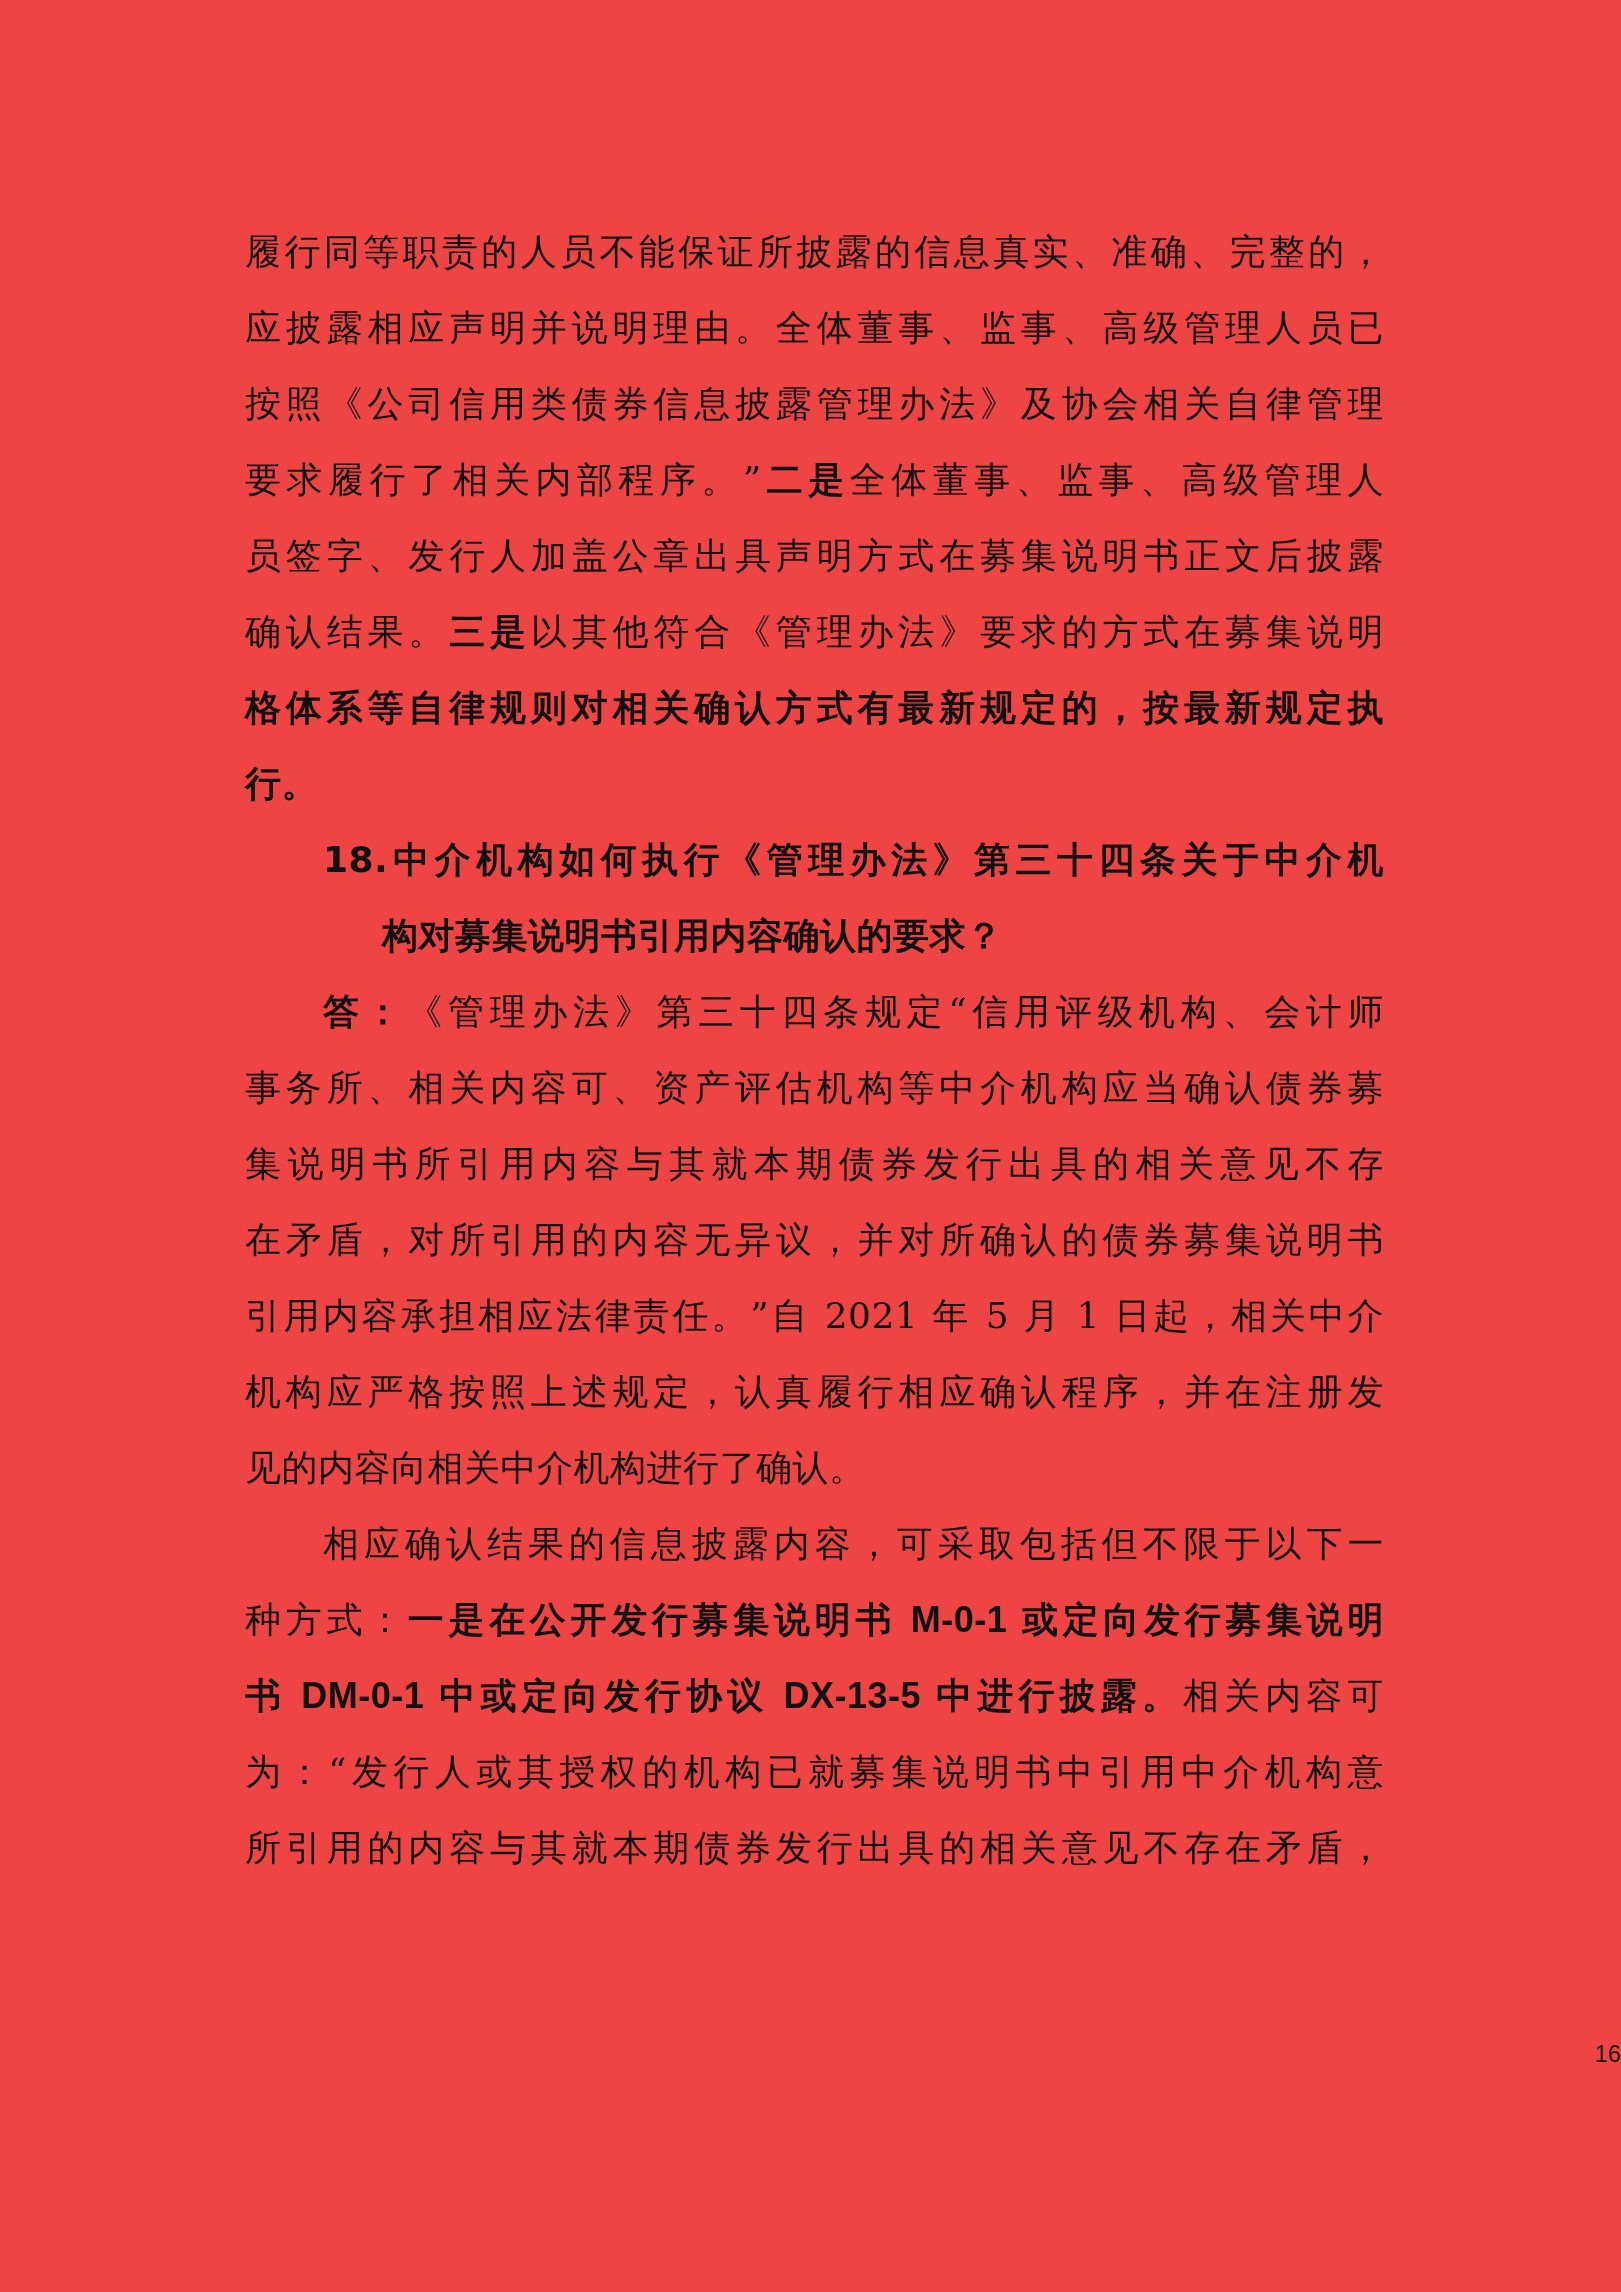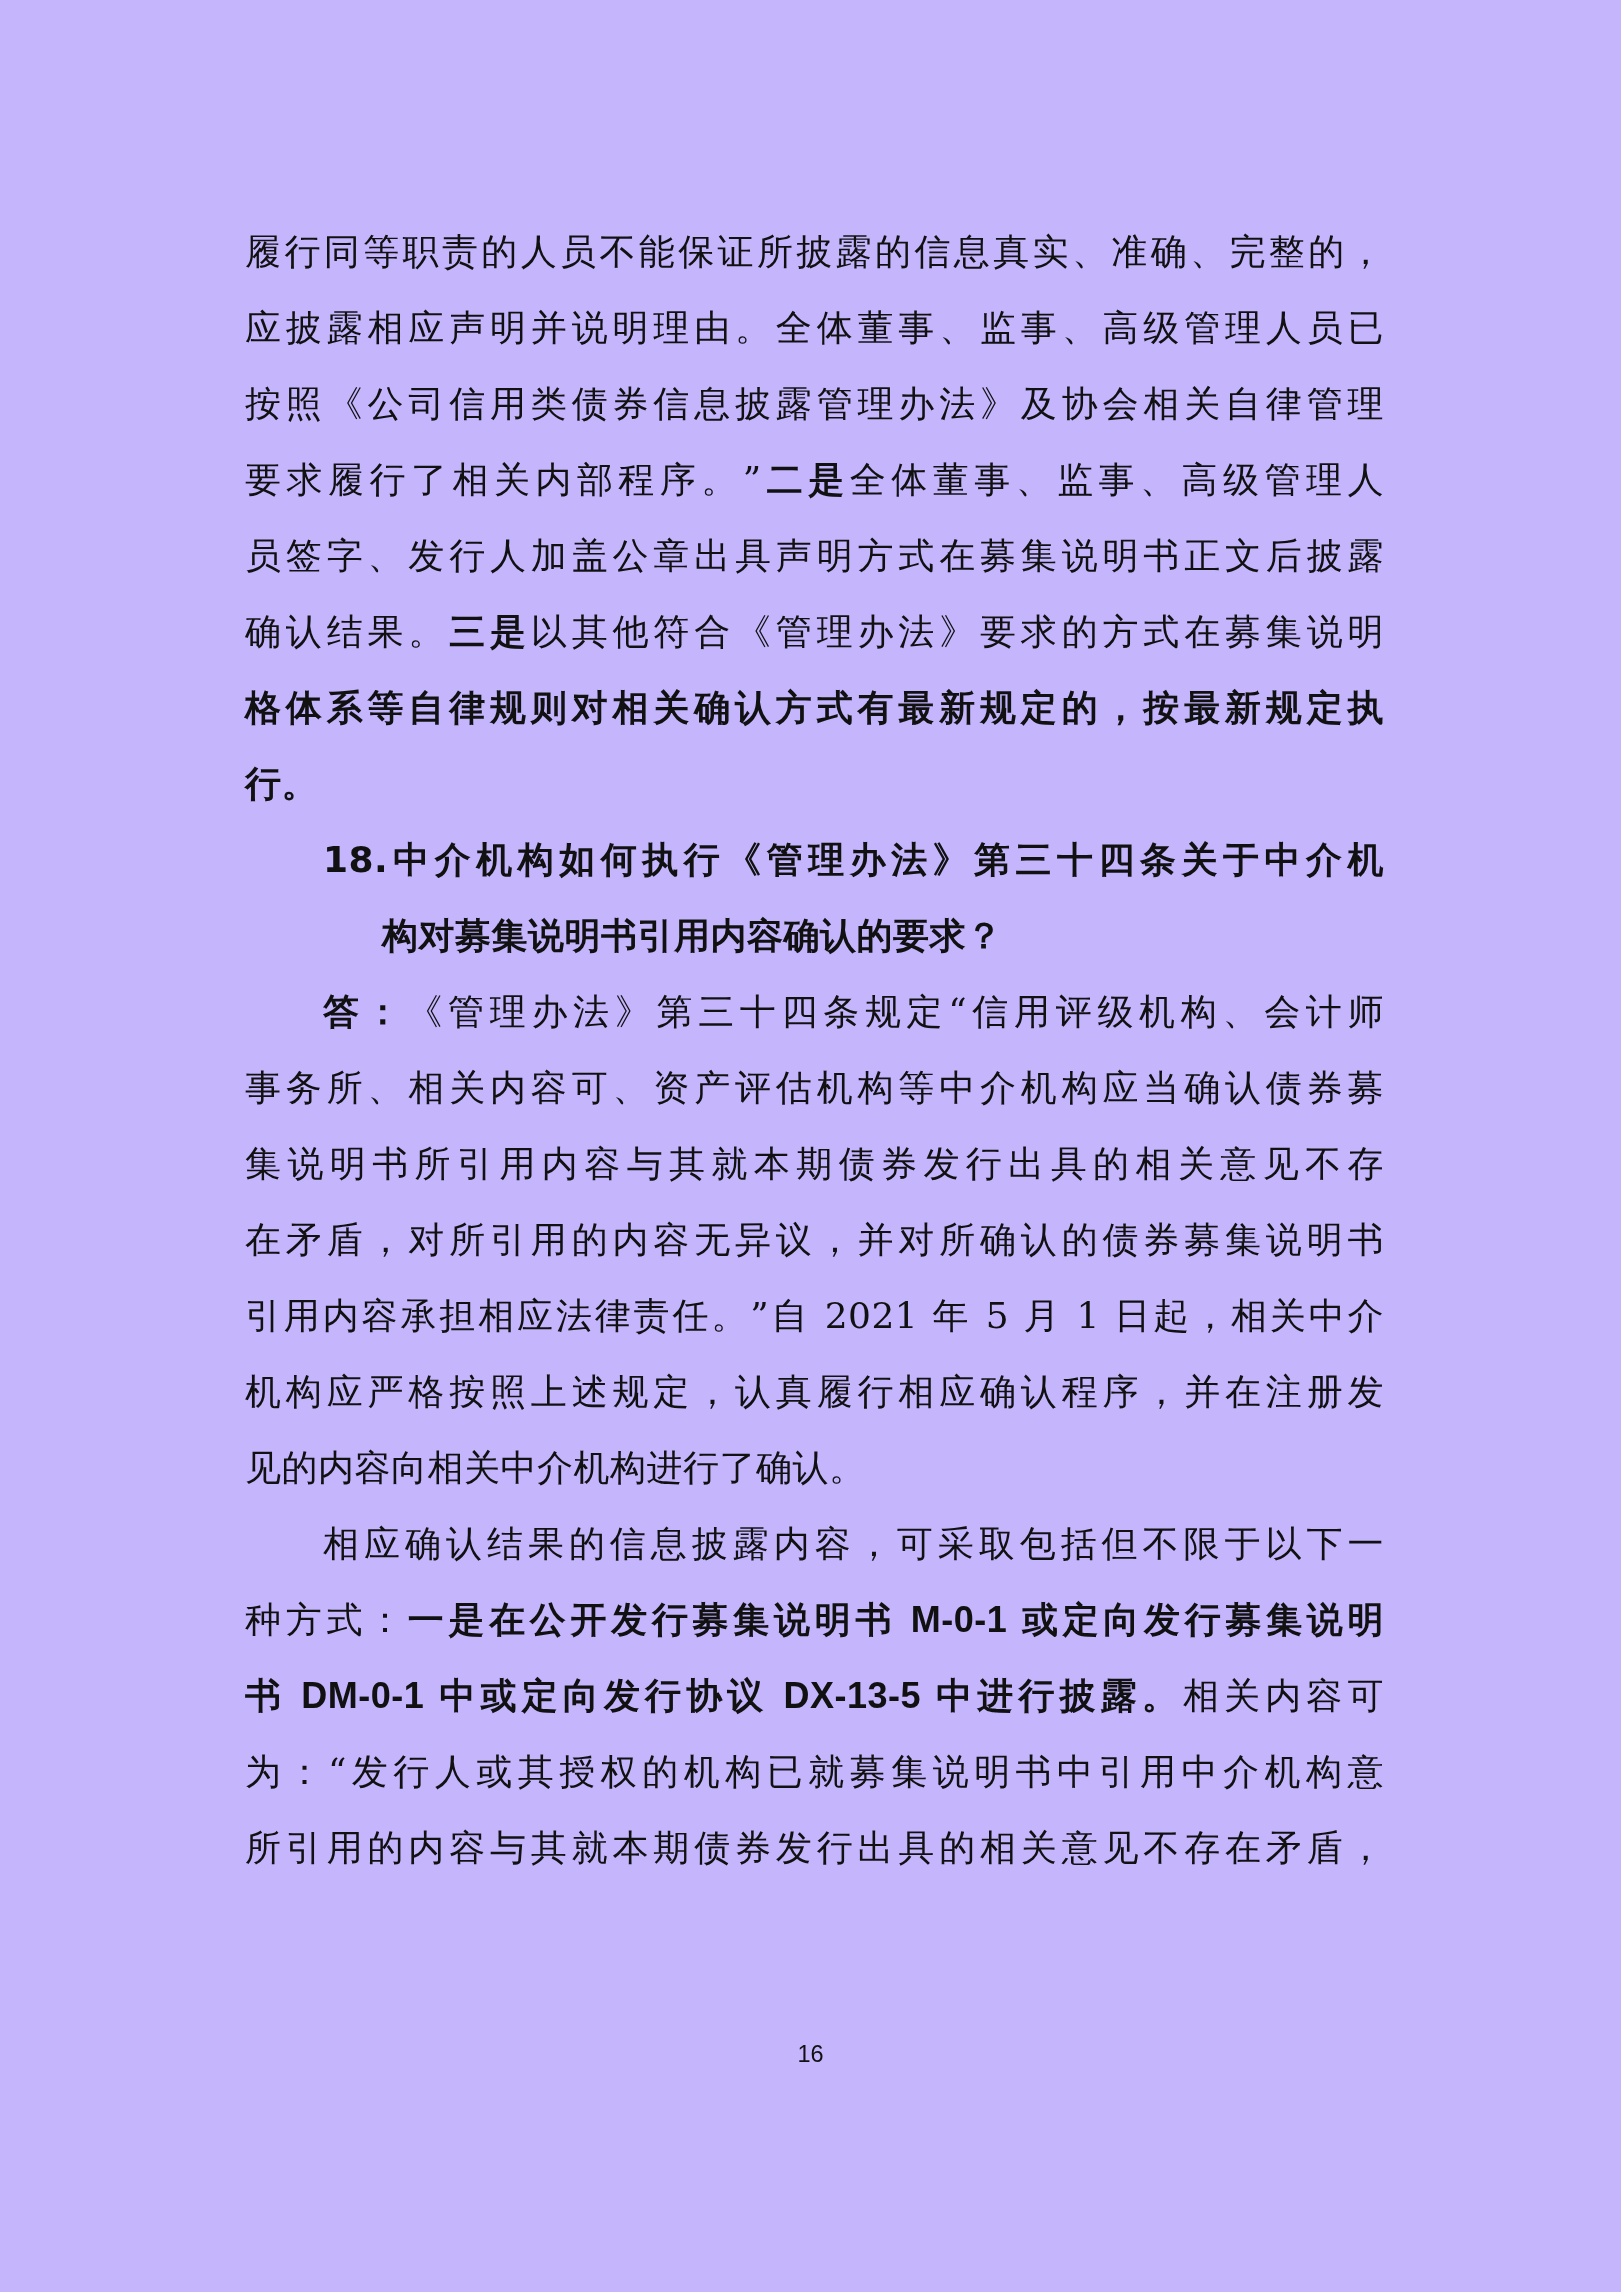--- a/index.html
+++ b/index.html
@@ -1,28 +1,28 @@
 <!DOCTYPE html>
 <html><head>
   <meta charset="utf-8">
   <style>
     html, body { margin: 0; padding: 0; background: #ffffff; }
     body { width: 1621px; height: 2293px; position: relative; overflow: hidden;
       font-family: "DejaVu Serif", "Liberation Serif", serif; color: #111; }
-    .page { position: absolute; left: 0; top: 0; width: 1621px; height: 2293px; background: #c4b5fd; }
+    .page { position: absolute; left: 0; top: 0; width: 1621px; height: 2293px; background: #ef4444; }
     .text-block { position: absolute; left: 245px; width: 1139px; top: 214px; }
     .line { height: 76px; line-height: 76px; font-size: 36px; white-space: nowrap;
       text-align: justify; text-align-last: justify; letter-spacing: 0.5px; }
     .line.last { text-align-last: left; }
     .b { font-weight: bold; font-family: Liberation Sans, sans-serif; }
     .heading { font-weight: bold; font-family: "DejaVu Sans", "Liberation Sans", sans-serif; }
     .indent-heading { padding-left: 78px; }
     .indent-para { padding-left: 78px; }
     .indent-heading2 { padding-left: 137px; }
-    .page-number { position: absolute; top: 2041px; left: 0; width: 1621px; text-align: center;
+    .page-number { position: absolute; top: 2041px; left: 0; width: 1621px; text-align: right;
       font-size: 23.5px; font-family: "Liberation Sans", sans-serif; color: #111; }
   </style>
 </head>
 <body>
 
 <div class="page">
   <div class="text-block">
 
     <div>
       <div class="line">

